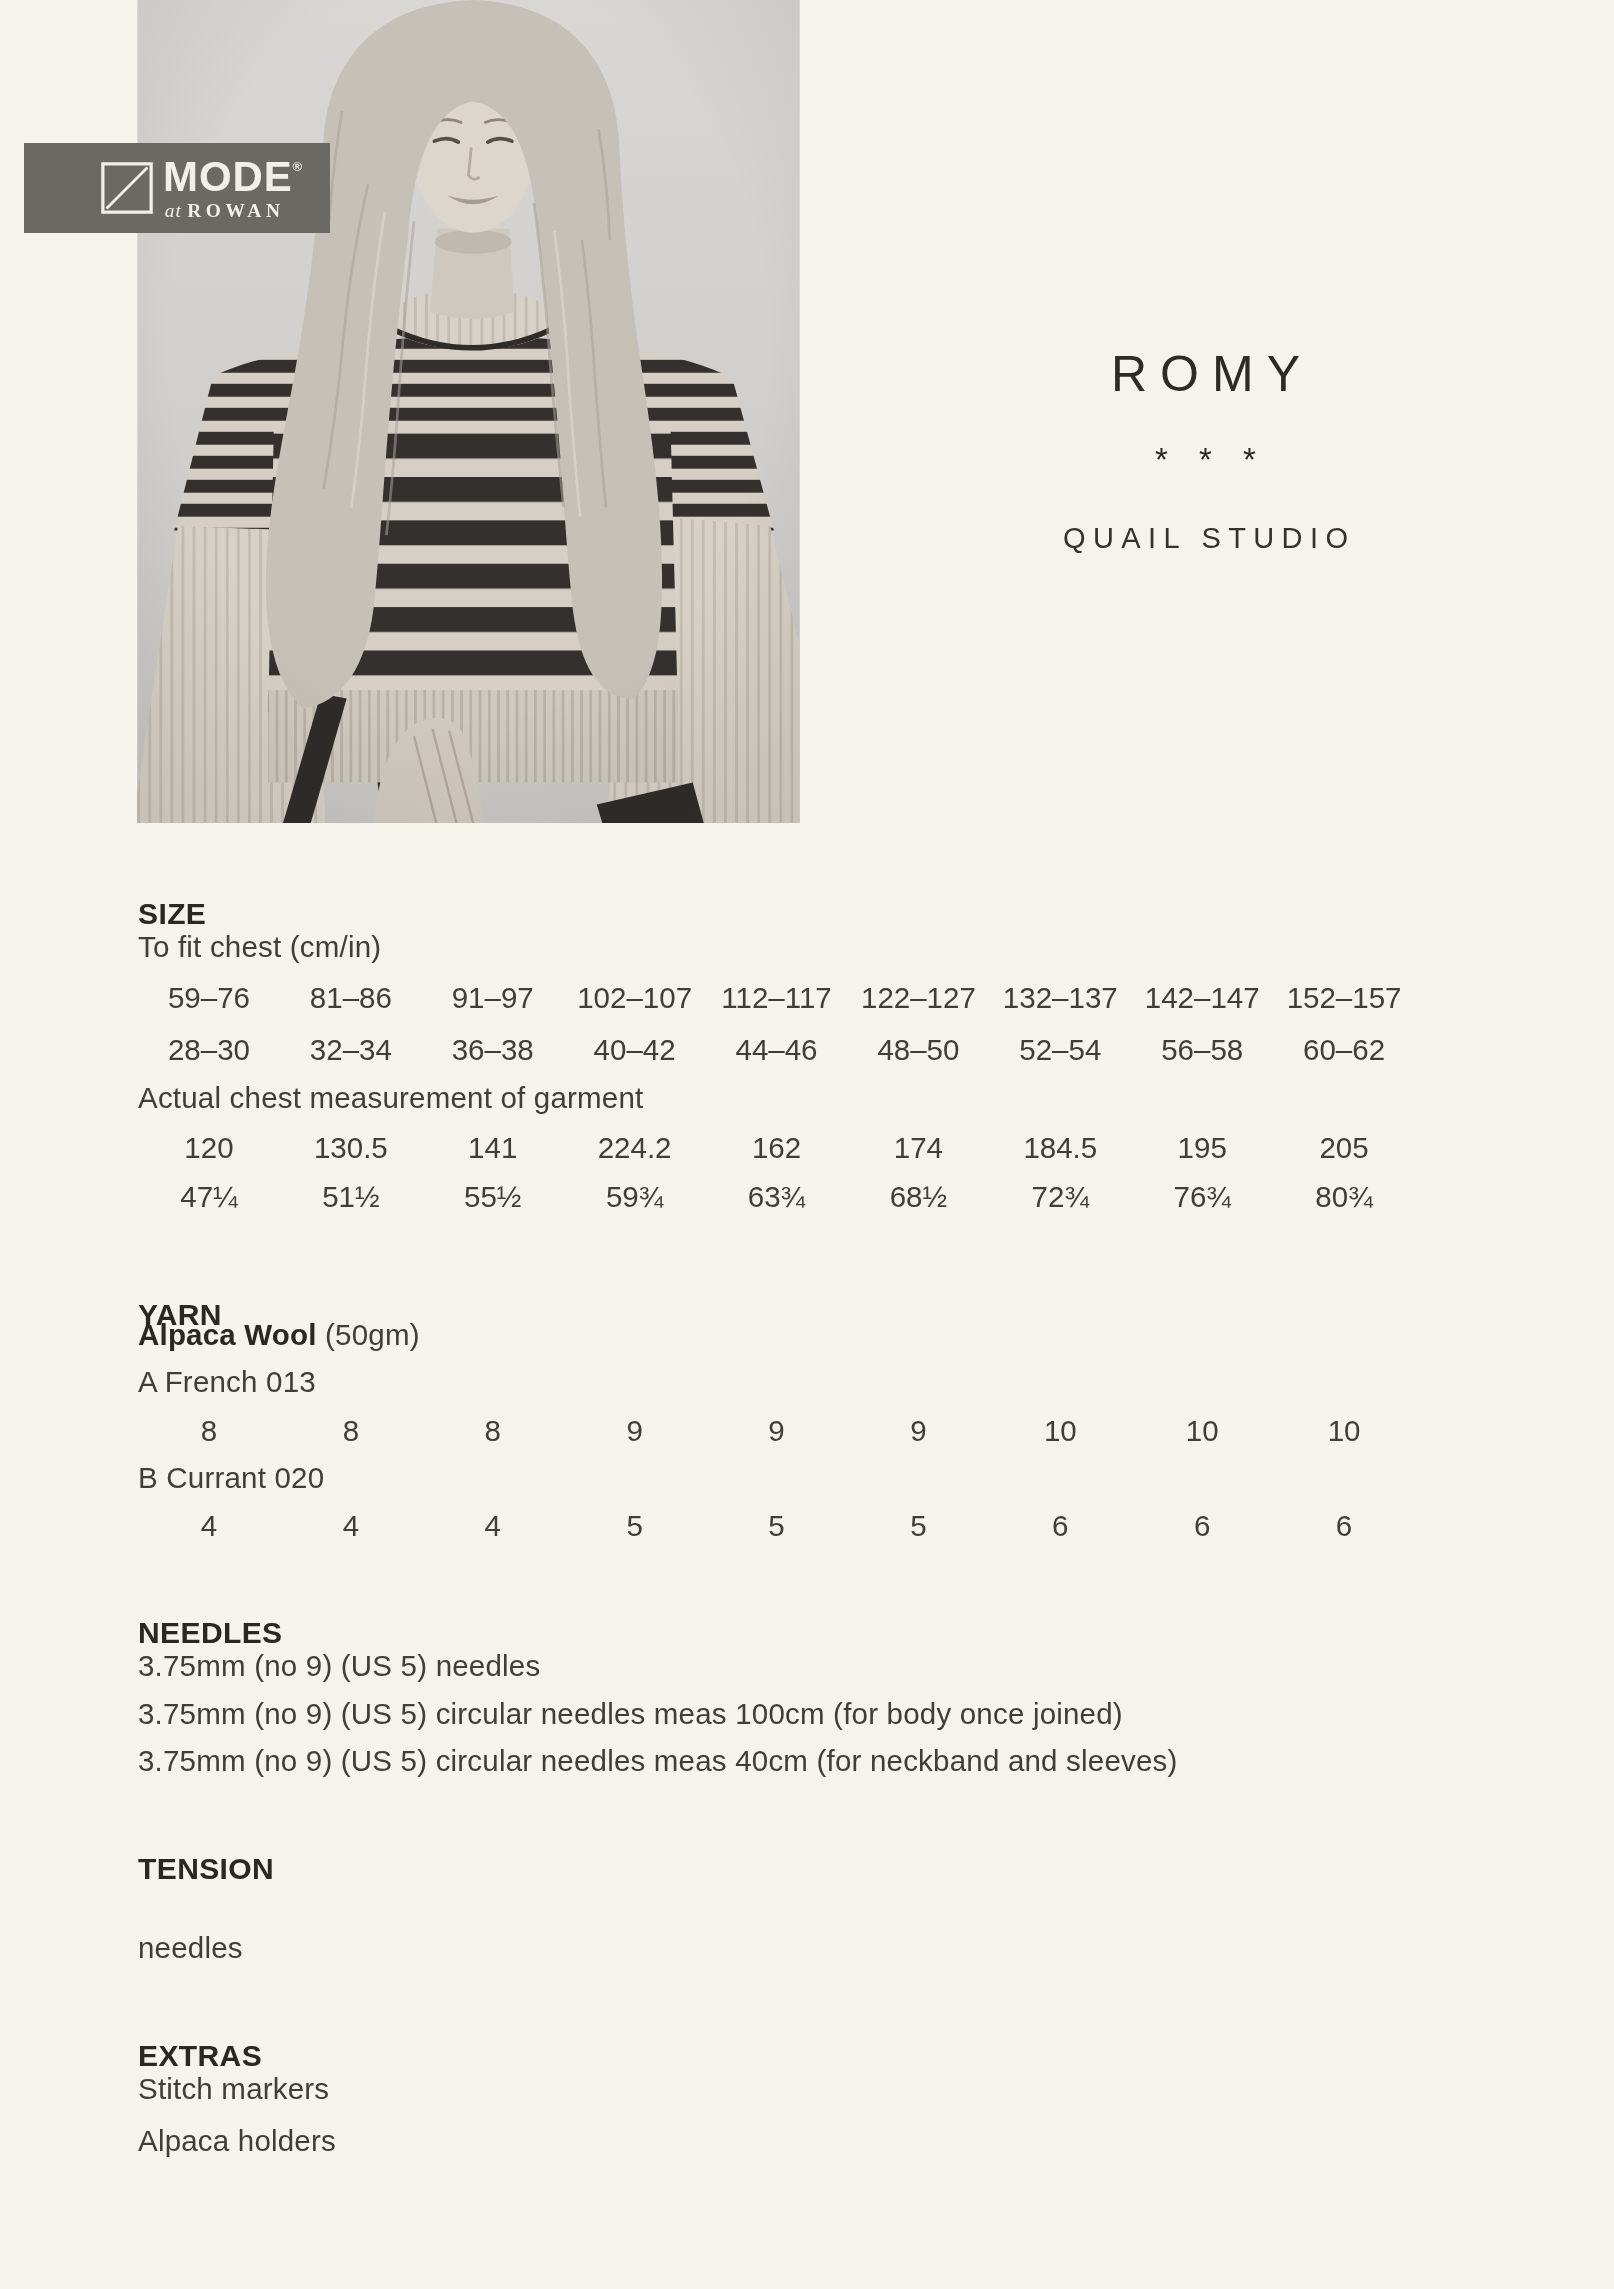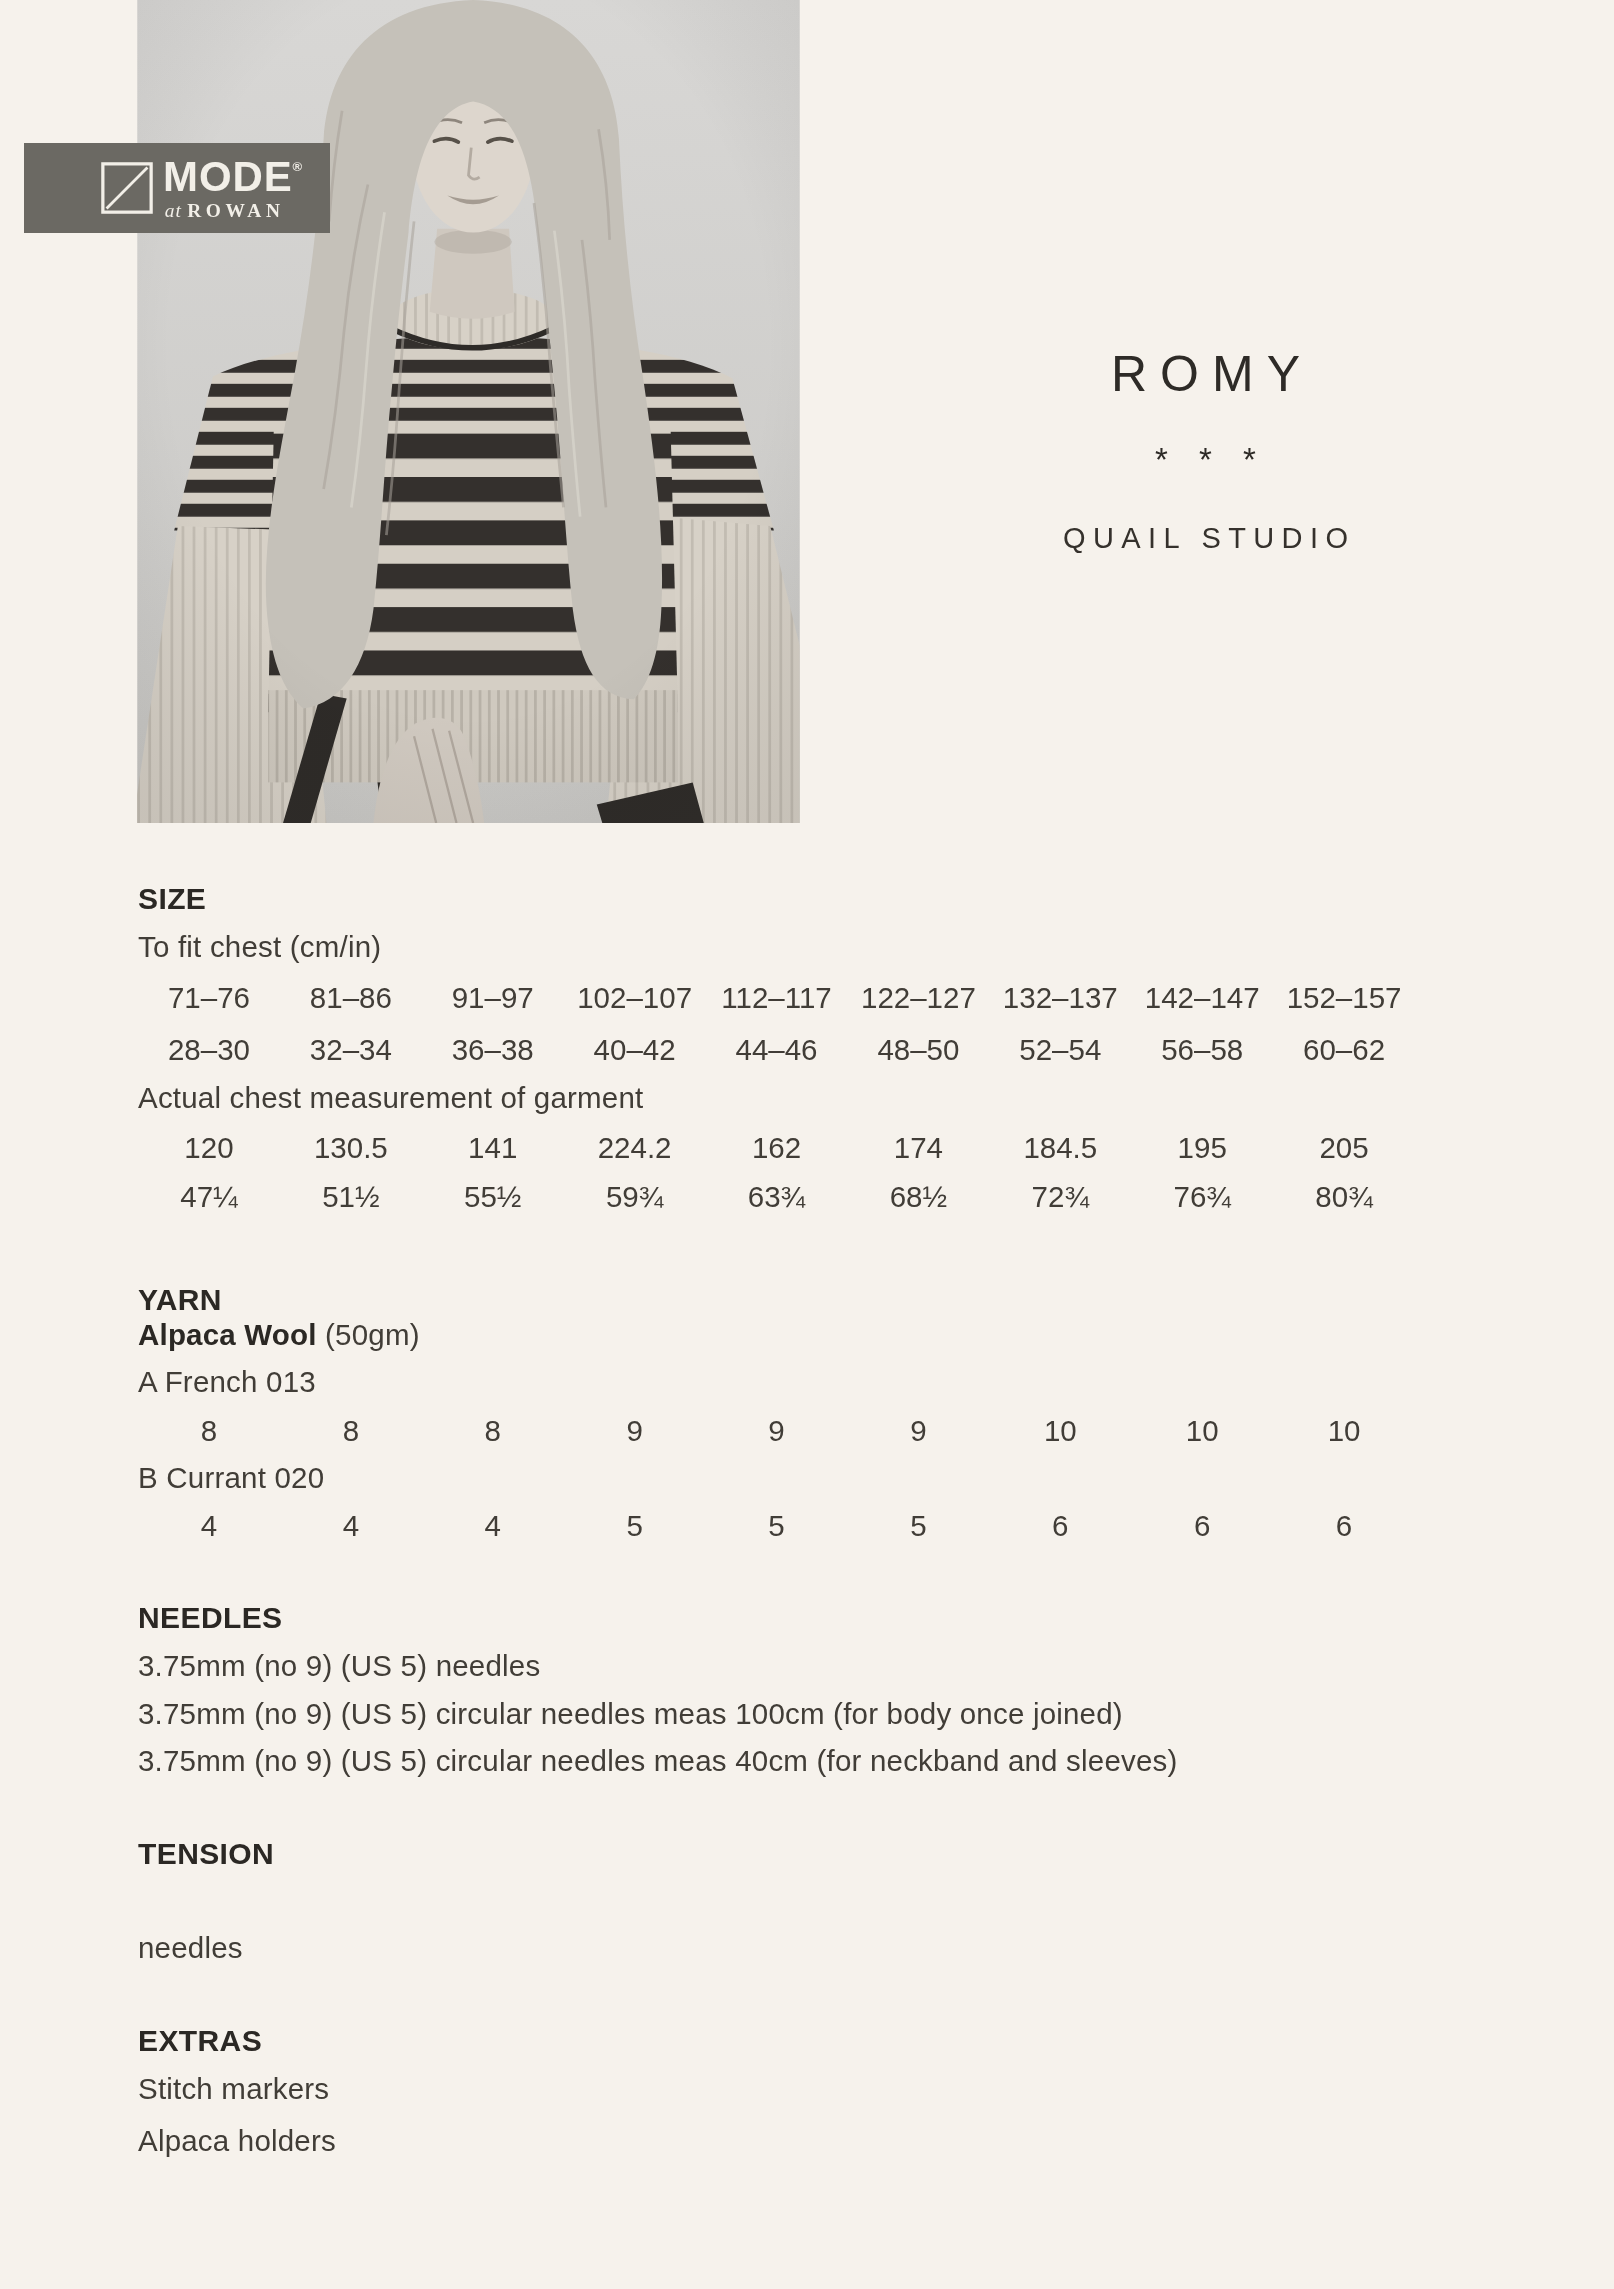--- a/index.html
+++ b/index.html
@@ -24,21 +24,21 @@
   .badge-sub{font-family:"Liberation Serif",serif;font-size:19.4px;color:#f2efe8;margin-top:1.8px;margin-left:1.8px;}
   .badge-sub em{font-style:italic;letter-spacing:0.9px;margin-right:5.5px;}
   .badge-sub .rowan{font-weight:700;letter-spacing:4.6px;}
   
   .title-block{position:absolute;left:960px;top:349px;width:491px;text-align:center;}
   .romy{font-size:50px;letter-spacing:13px;text-indent:13px;color:#2e2b27;font-weight:500;line-height:1;}
   .stars{font-size:33px;letter-spacing:11px;text-indent:11px;color:#2e2b27;margin-top:44px;line-height:1;}
   .designer{font-size:29px;letter-spacing:7.4px;text-indent:7.4px;color:#35312c;margin-top:48px;line-height:1;}
   
   .hline,.bline{position:absolute;left:138px;line-height:37px;white-space:nowrap;}
-  .hline{font-size:30px;font-weight:bold;color:#2b2824;letter-spacing:0.4px;}
+  .hline{font-size:30px;font-weight:bold;color:#2b2824;letter-spacing:0.4px;margin-top:15px;}
   .bline{font-size:29.5px;color:#413d37;letter-spacing:0.2px;}
   .bline b{color:#2b2824;font-weight:bold;}
   .vrow{position:absolute;left:138px;width:1277px;display:flex;}
   .vrow span{flex:1;text-align:center;font-size:29.5px;color:#413d37;line-height:37px;}
 </style>
 </head>
 <body>
 
 <div class="page">
 
@@ -149,21 +149,21 @@
   <div class="title-block">
     <div class="romy">ROMY</div>
     <div class="stars">* * *</div>
     <div class="designer">QUAIL STUDIO</div>
   </div>
 
   <div class="hline" style="top:880px">SIZE</div>
   <div class="bline" style="top:928px">To fit chest (cm/in)</div>
 
   <div class="vrow" style="top:979px">
-    <span>71–76</span>
+    <span>59–76</span>
     <span>81–86</span>
     <span>91–97</span>
     <span>102–107</span>
     <span>112–117</span>
     <span>122–127</span>
     <span>132–137</span>
     <span>142–147</span>
     <span>152–157</span>
   </div>
   <div class="vrow" style="top:1031px">

